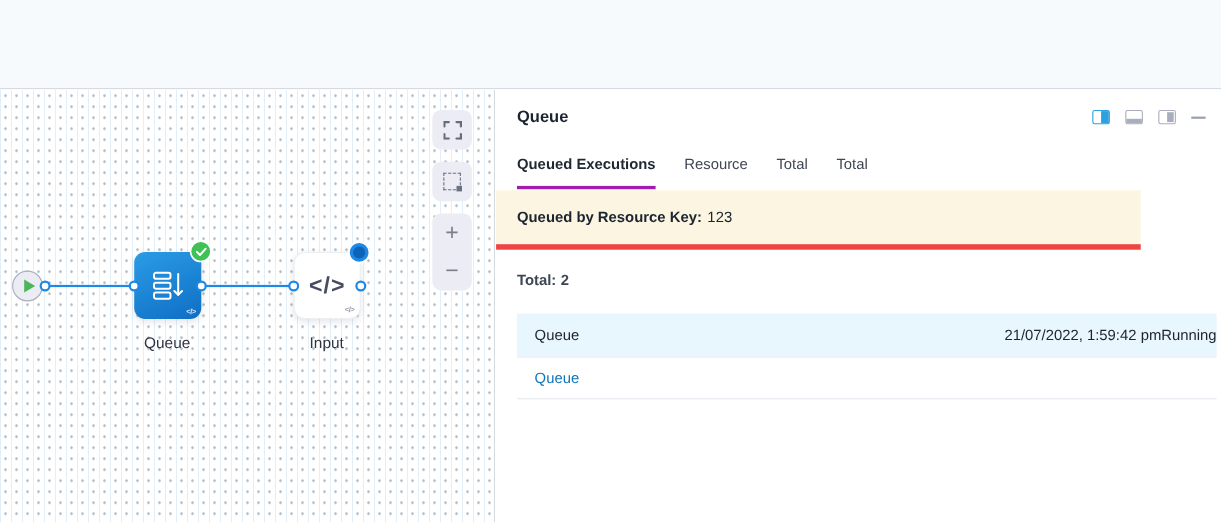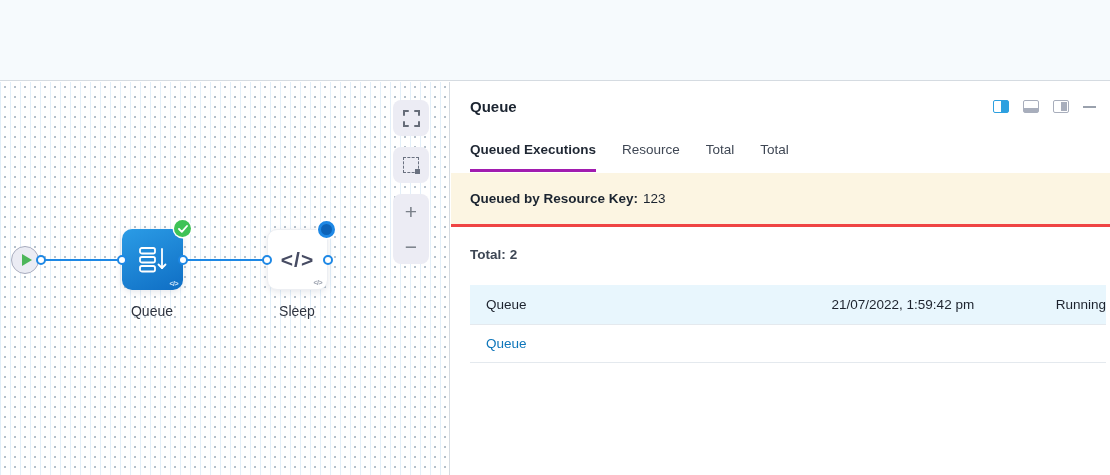--- a/index.html
+++ b/index.html
@@ -110,37 +110,37 @@
   .dock-bottom-ic::after { content:""; position:absolute; left:0; bottom:0; width:100%; height:4px; background:#a8aebc; }
   .dock-right-ic { border:1.5px solid #a8aebc; }
   .dock-right-ic::after { content:""; position:absolute; right:1px; top:1px; bottom:1px; width:6px; background:#a8aebc; }
   .minimize-ic { width:13px; height:2px; background:#9aa1ad; cursor:pointer; }
 
   .tabs { position:absolute; left:19px; top:60px; display:flex; gap:26px; font-size:13.5px; }
   .tab { color:#3f4754; padding-bottom:12px; cursor:pointer; }
   .tab.active { color:#1f2733; font-weight:700; border-bottom:3px solid #a21caf; }
 
   .banner {
-    position:absolute; left:0; top:91px; width:659px; height:54px;
-    background:#fcf5e2; border-bottom:3px solid #ef4444;
+    position:absolute; left:0; top:91px; width:586px; height:54px;
+    background:#fcf5e2; border-bottom:5px solid #ef4444;
     display:flex; align-items:center; padding-left:19px; font-size:13.5px; color:#1b2430;
   }
   .banner b { font-weight:700; }
   .banner .val { margin-left:5px; }
 
   .total-line { position:absolute; left:19px; top:165px; font-size:13.5px; font-weight:700; color:#3d4654;text-align:center; }
   .total-line .val { margin-left:4px; }
 
   .exec-table { position:absolute; left:19px; top:203px; width:636px; }
   .exec-row { display:flex; align-items:center; height:39px; font-size:13.5px; color:#1d232e; cursor:pointer; }
   .exec-row.highlight { background:#e8f6fd; }
   .exec-row.plain { border-top:1px solid #e4e9ee; border-bottom:1px solid #e4e9ee; }
   .cell-name { flex:0 0 280px; padding-left:16px; }
   .cell-name.link { color:#0e76ba; }
-  .cell-date { flex:1; text-align:center; }
+  .cell-date { flex:1; text-align:right; }
   .cell-status { flex:0 0 auto; text-align:right; }
 </style>
 </head>
 <body>
 
 <div class="top-header"></div>
 
 <div class="canvas">
 
   <div class="edge edge1"></div>
@@ -167,21 +167,21 @@
         </svg>
     </div>
   </div>
   <div class="node-label label-queue">Queue</div>
 
   <div class="node node-sleep">
     <span class="sleep-glyph">&lt;/&gt;</span>
     <span class="corner-code on-white">&lt;/&gt;</span>
     <div class="badge badge-info"></div>
   </div>
-  <div class="node-label label-sleep">Sleep</div>
+  <div class="node-label label-sleep">Input</div>
 
   <div class="port" style="left:36px;"></div>
   <div class="port" style="left:117px;"></div>
   <div class="port" style="left:178px;"></div>
   <div class="port" style="left:262px;"></div>
   <div class="port" style="left:323px;"></div>
 </div>
 
 <div class="cv-btn cv-btn-fit">
   <svg width="17" height="17" viewBox="0 0 17 17">

